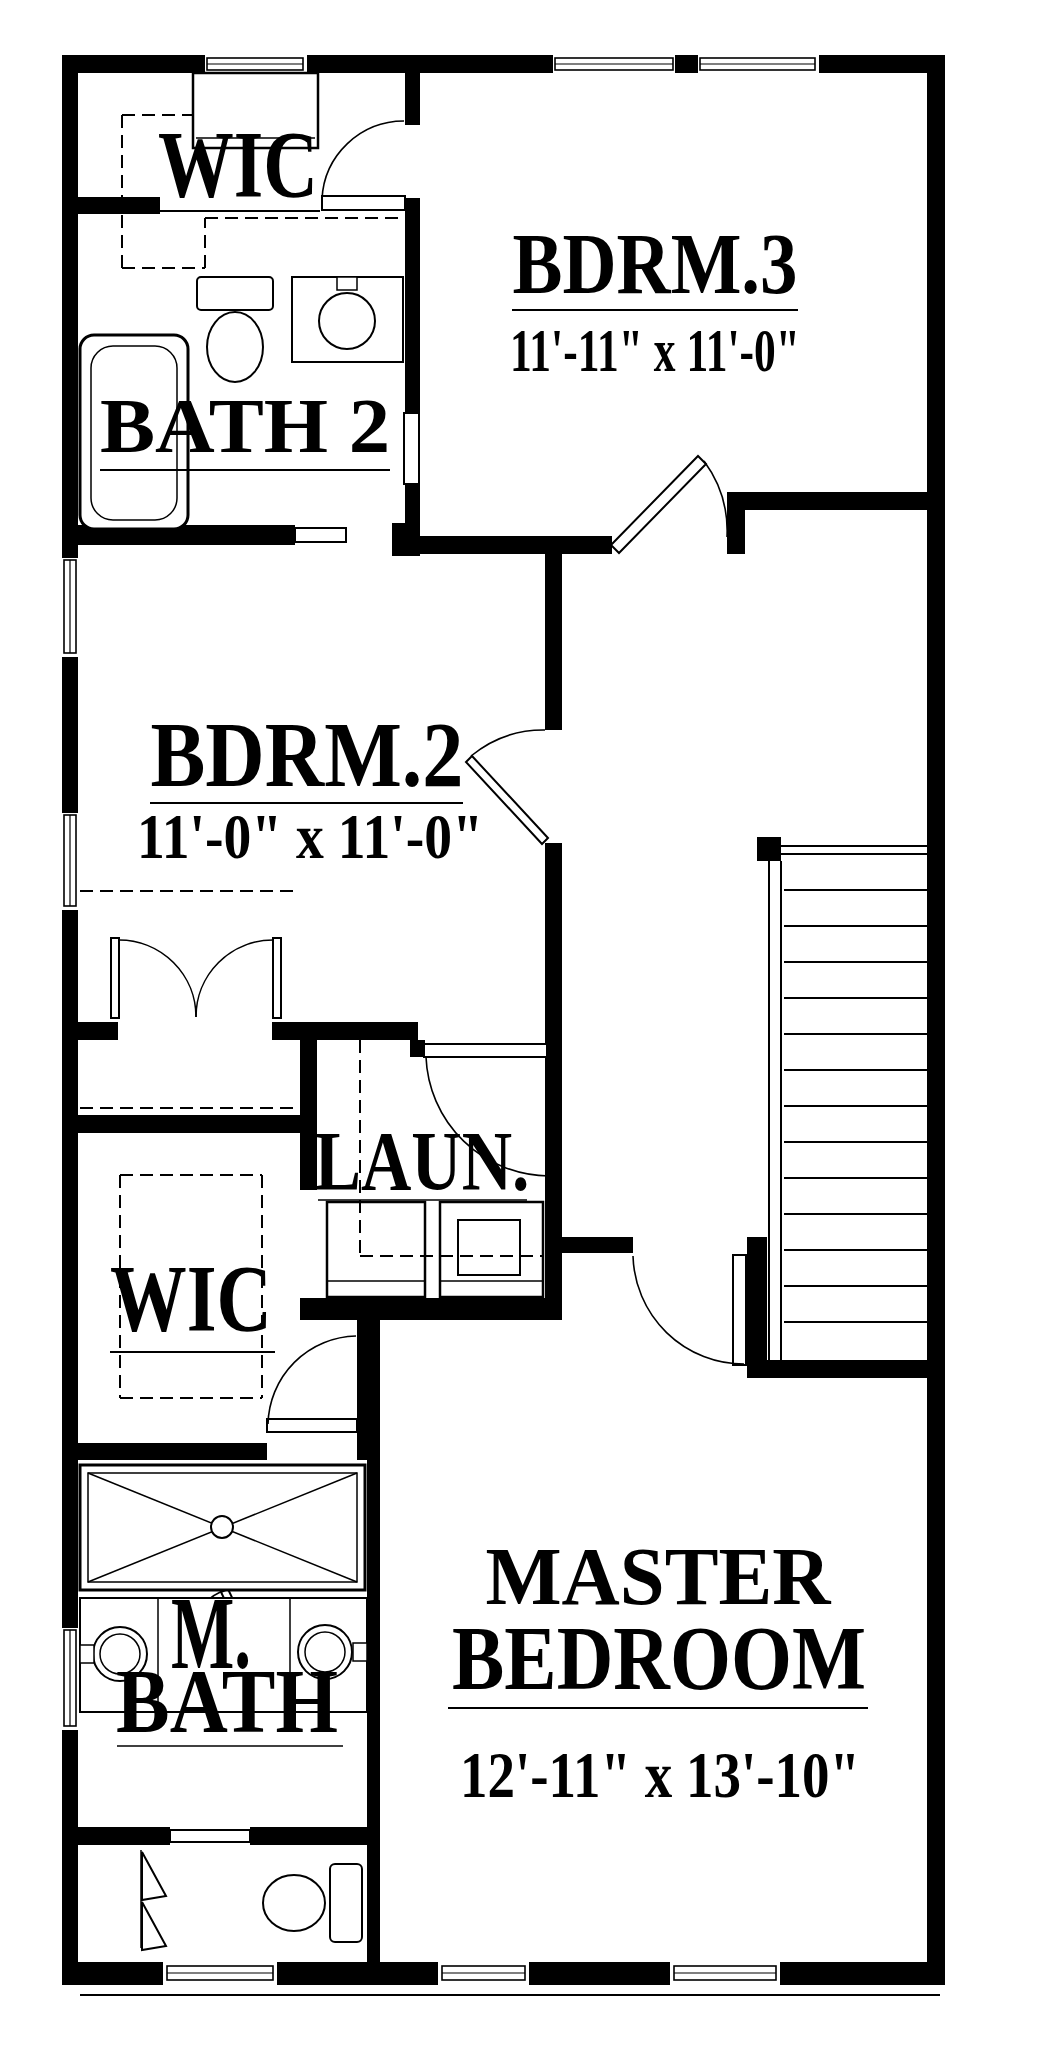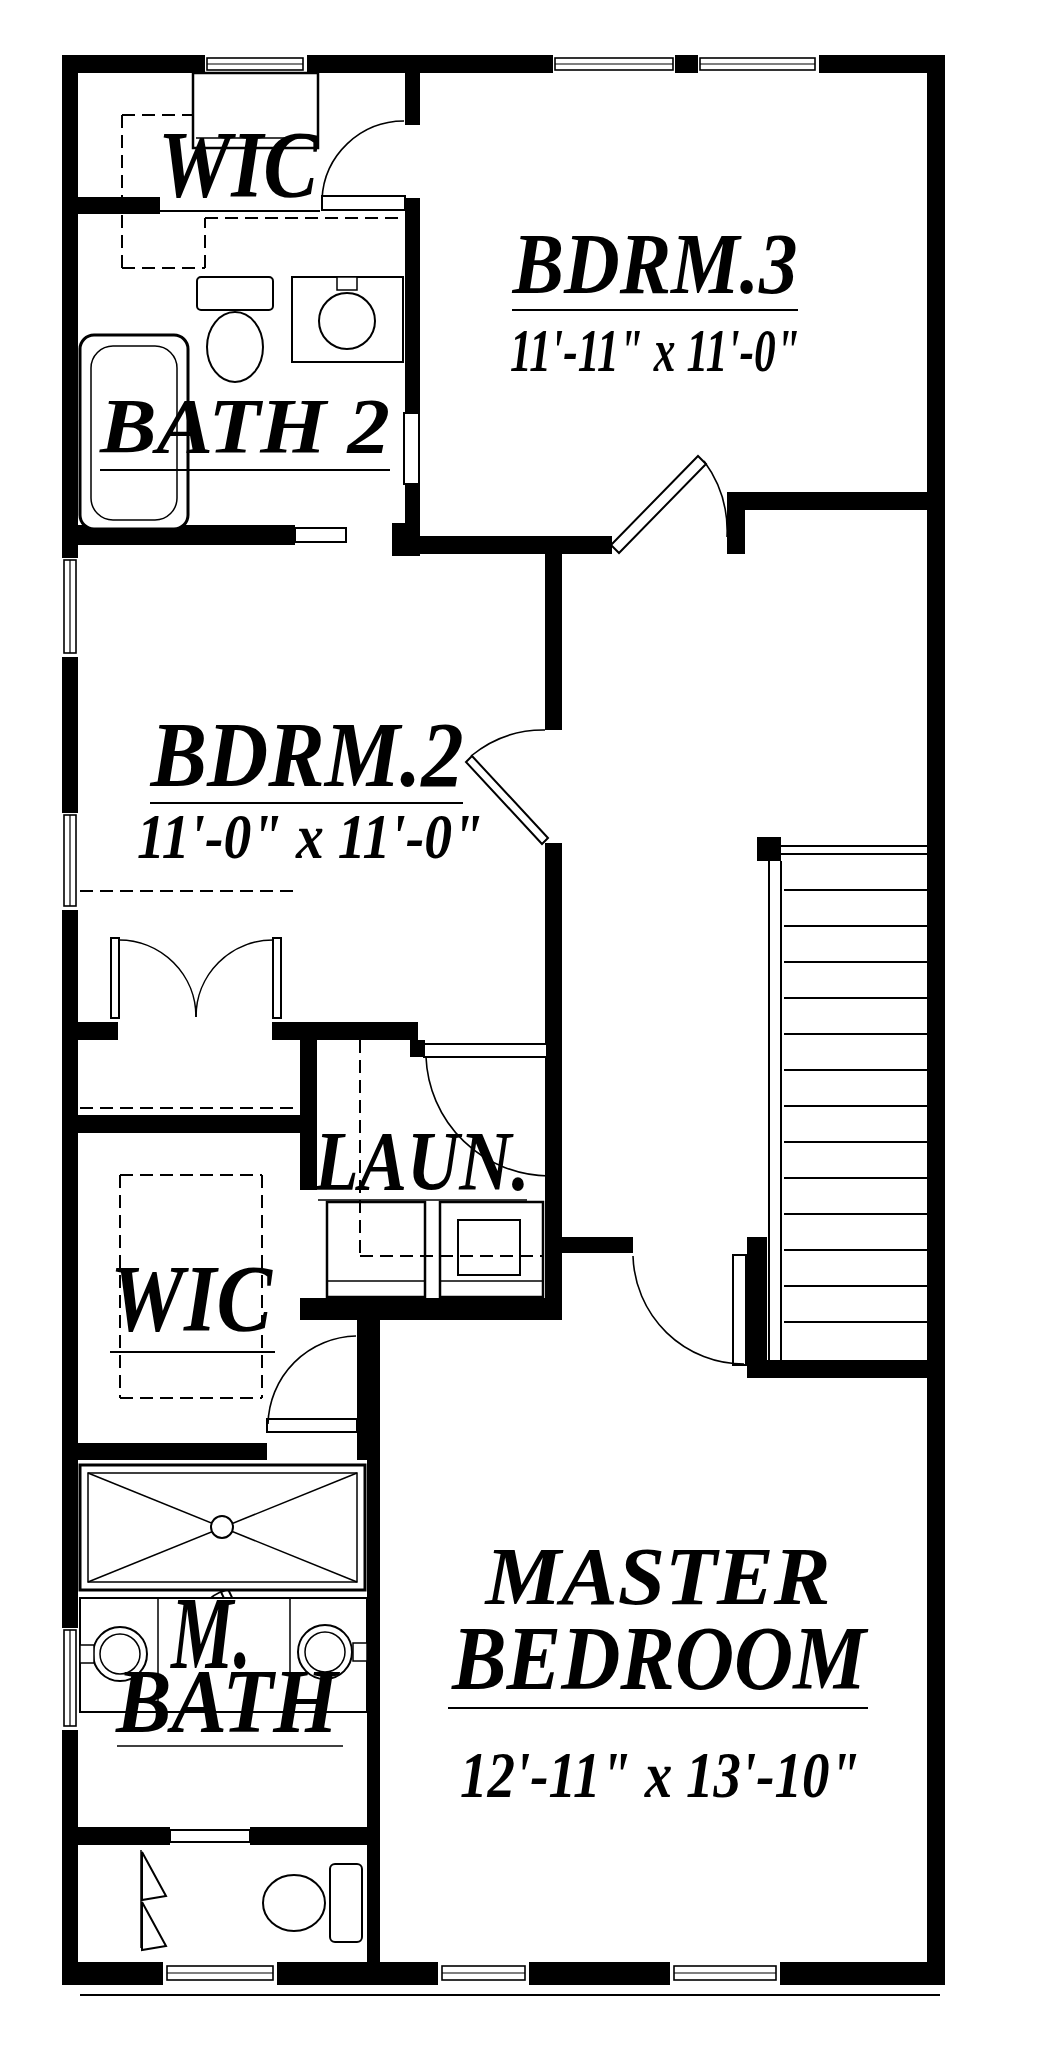--- a/index.html
+++ b/index.html
@@ -1,16 +1,16 @@
 <!DOCTYPE html>
 <html><head>
 <meta charset="utf-8">
 <style>
   html,body{margin:0;padding:0;background:#ffffff;}
-  .plan-wrap{width:1039px;height:2048px;background:#fff;position:relative;overflow:hidden;font-style:italic;}
+  .plan-wrap{width:1039px;height:2048px;background:#fff;position:relative;overflow:hidden;}
   svg{display:block;}
   .wall{fill:#000;stroke:none;}
   .thin{stroke:#000;fill:none;}
   .fixture{stroke:#000;fill:#fff;}
   .dash{stroke:#000;fill:none;stroke-dasharray:13 7;stroke-width:2;}
   .leaf{fill:#fff;stroke:#000;stroke-width:2;}
   .arc{fill:none;stroke:#000;stroke-width:1.6;}
   text{font-family:"Liberation Serif","DejaVu Serif",serif;font-weight:700;fill:#000;}
   .roomlabel{text-anchor:middle;}
 </style>

